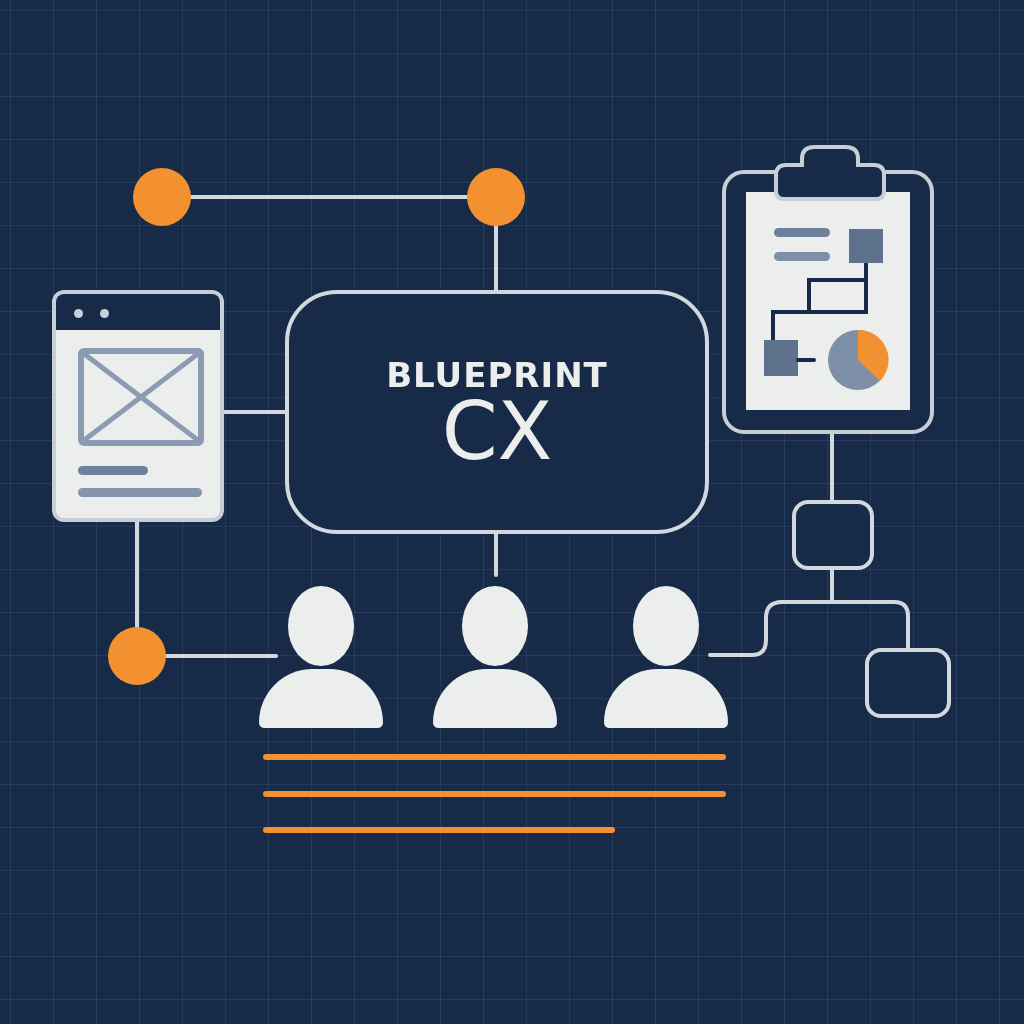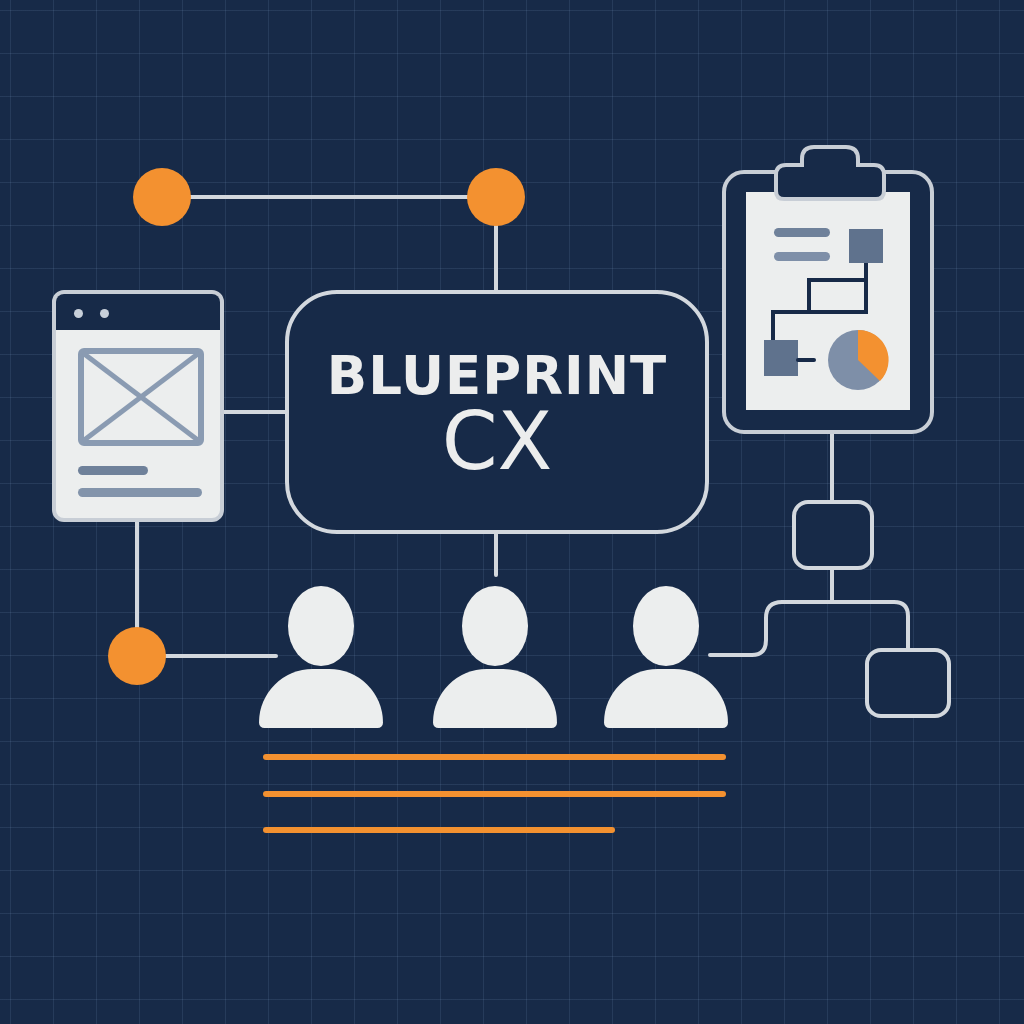--- a/index.html
+++ b/index.html
@@ -18,21 +18,21 @@
   svg.connectors { position: absolute; left: 0; top: 0; }
   .node-dot { position: absolute; width: 58px; height: 58px; border-radius: 50%; background: #f39130; }
 
   .title-box {
     position: absolute; left: 285px; top: 290px; width: 424px; height: 244px;
     border: 4px solid #d3d8de; border-radius: 52px; box-sizing: border-box;
     background: #172a48;
     display: flex; flex-direction: column; align-items: center; justify-content: center;
     color: #eceded;
   }
-  .title-line1 { font-family: "DejaVu Sans", sans-serif; font-weight: bold; font-size: 53px; letter-spacing: 1px; line-height: 1; margin-top: 6px; }
+  .title-line1 { font-family: "DejaVu Sans", sans-serif; font-weight: bold; font-size: 34px; letter-spacing: 1px; line-height: 1; margin-top: 6px; }
   .title-line2 { font-family: "DejaVu Sans", sans-serif; font-weight: normal; font-size: 80px; line-height: 1; }
 
   .browser {
     position: absolute; left: 52px; top: 290px; width: 172px; height: 232px;
     border: 4px solid #c8ced6; border-radius: 12px; box-sizing: border-box;
     background: #eceeee; overflow: hidden;
   }
   .browser-bar { height: 36px; background: #172a48; position: relative; }
   .browser-dot { position: absolute; top: 15px; width: 9px; height: 9px; border-radius: 50%; background: #c8d0da; }
   .browser-image { position: absolute; left: 22px; top: 54px; width: 126px; height: 98px; }

